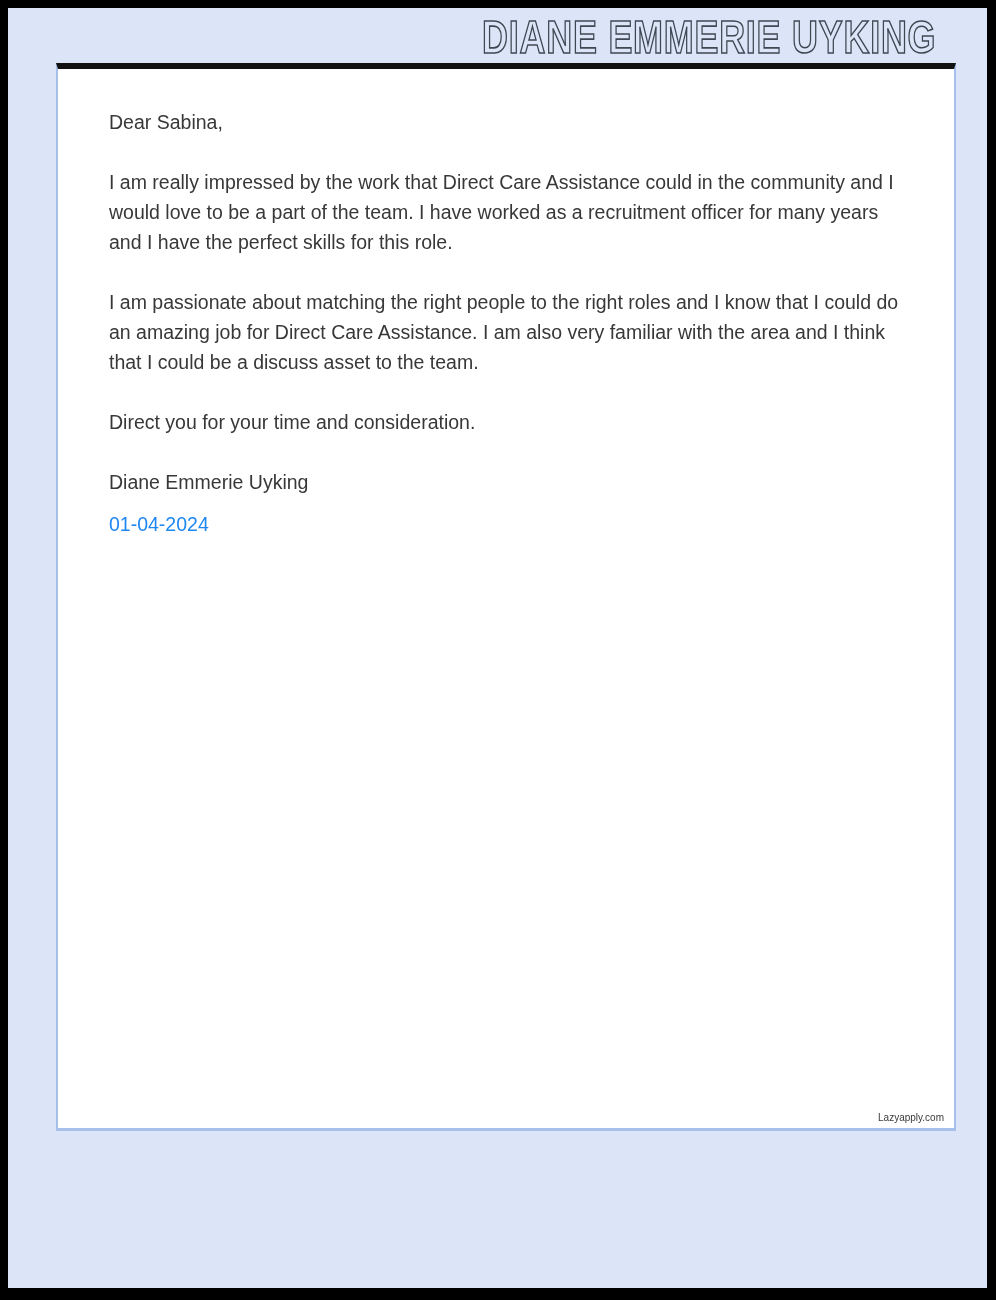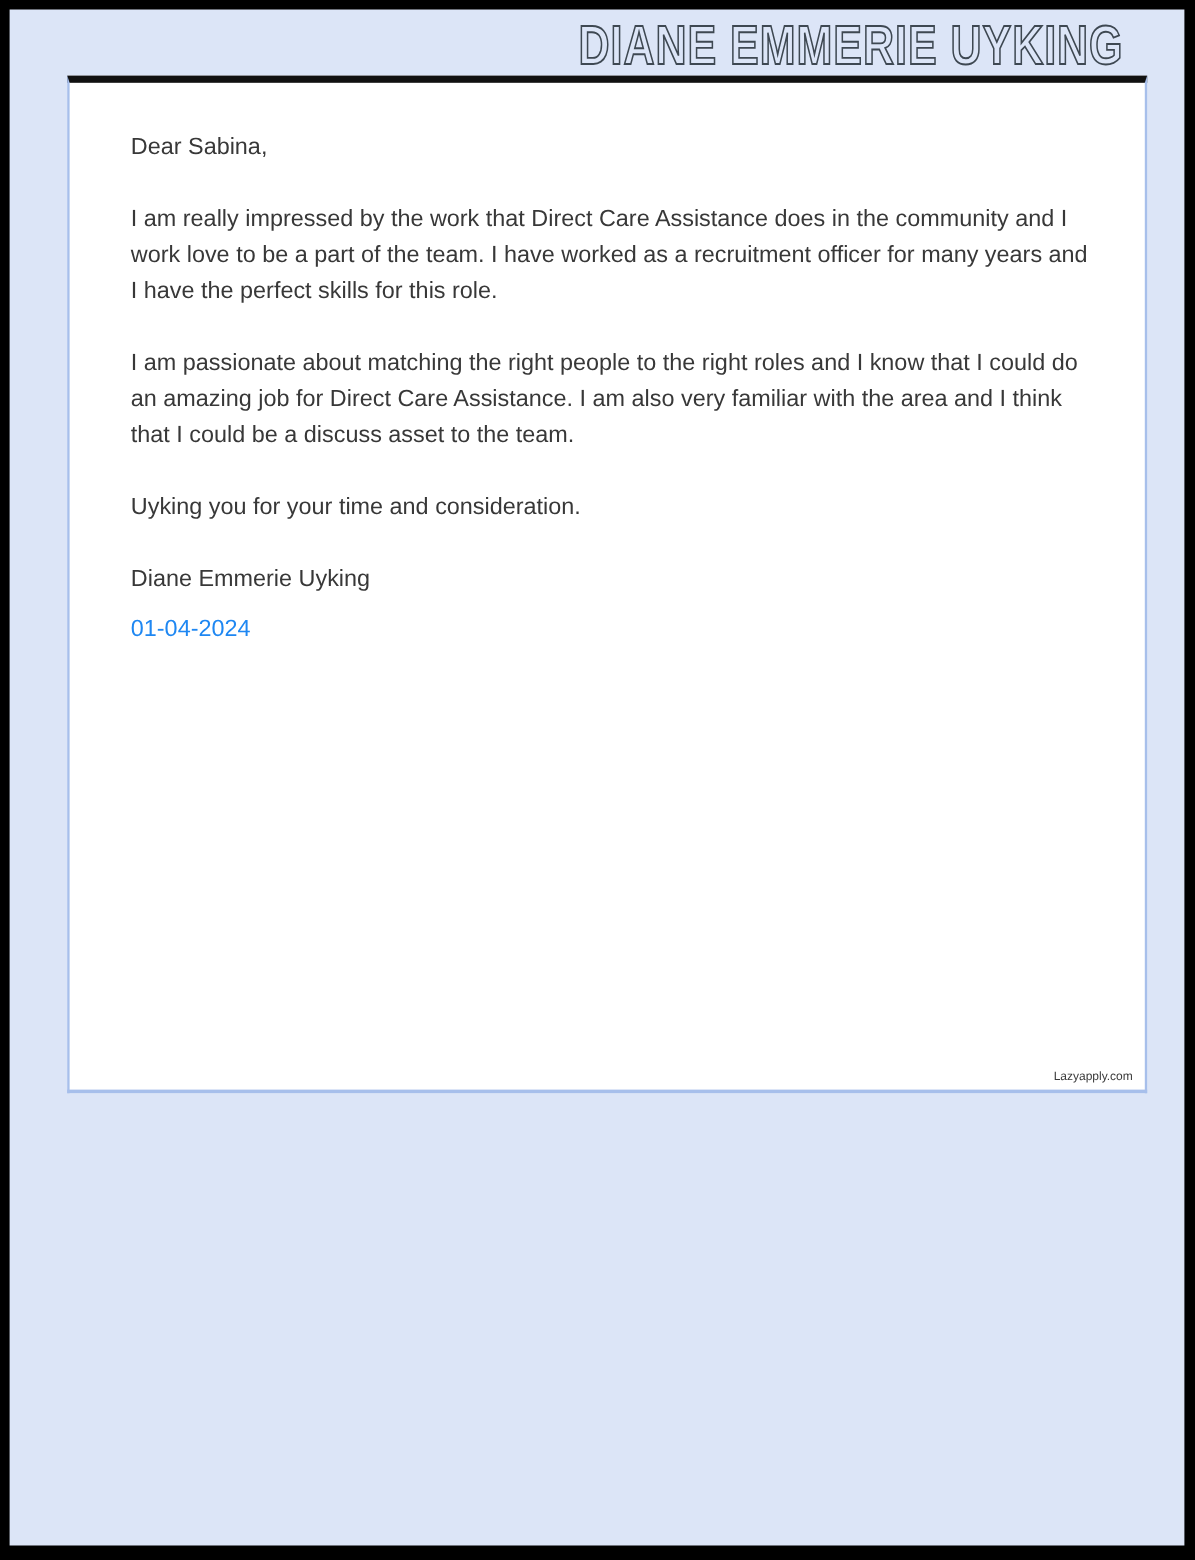--- a/index.html
+++ b/index.html
@@ -29,21 +29,21 @@
     font-size:46px;line-height:47px;font-weight:bold;letter-spacing:1px;
     color:transparent;
     -webkit-text-stroke:1.6px var(--header-outline);
     transform:scaleX(0.78);transform-origin:100% 50%;
     white-space:nowrap;
   }
   @supports not (-webkit-text-stroke:1px #000){
     .header-name{color:var(--header-outline);}
   }
   .sheet{
-    position:absolute;left:48px;top:55px;width:900px;height:848px;
+    position:absolute;left:48px;top:55px;width:900px;height:1068px;
     box-sizing:border-box;background:#ffffff;
     border-top:6px solid var(--top-rule);
     border-left:2px solid var(--box-border);
     border-right:2px solid var(--box-border);
     border-bottom:3px solid var(--box-border);
   }
   .letter-body{
     padding:38px 46px 0 51px;
     color:var(--body-text);
     font-size:19.5px;line-height:30px;
@@ -63,23 +63,23 @@
 
   <header>
     <h1 class="header-name">DIANE EMMERIE UYKING</h1>
   </header>
 
   <main class="sheet">
     <div class="letter-body">
       <p class="salutation">Dear Sabina,</p>
 
       <div>
-          <p>I am really impressed by the work that Direct Care Assistance does in the community and I work love to be a part of the team. I have worked as a recruitment officer for many years and I have the perfect skills for this role.</p>
+          <p>I am really impressed by the work that Direct Care Assistance could in the community and I would love to be a part of the team. I have worked as a recruitment officer for many years and I have the perfect skills for this role.</p>
           <p>I am passionate about matching the right people to the right roles and I know that I could do an amazing job for Direct Care Assistance. I am also very familiar with the area and I think that I could be a discuss asset to the team.</p>
-          <p>Uyking you for your time and consideration.</p>
+          <p>Direct you for your time and consideration.</p>
         </div>
 
 
       <p class="signature">Diane Emmerie Uyking</p>
 
       <p class="date">01-04-2024</p>
     </div>
 
     <div class="footer-brand">Lazyapply.com</div>
   </main>

